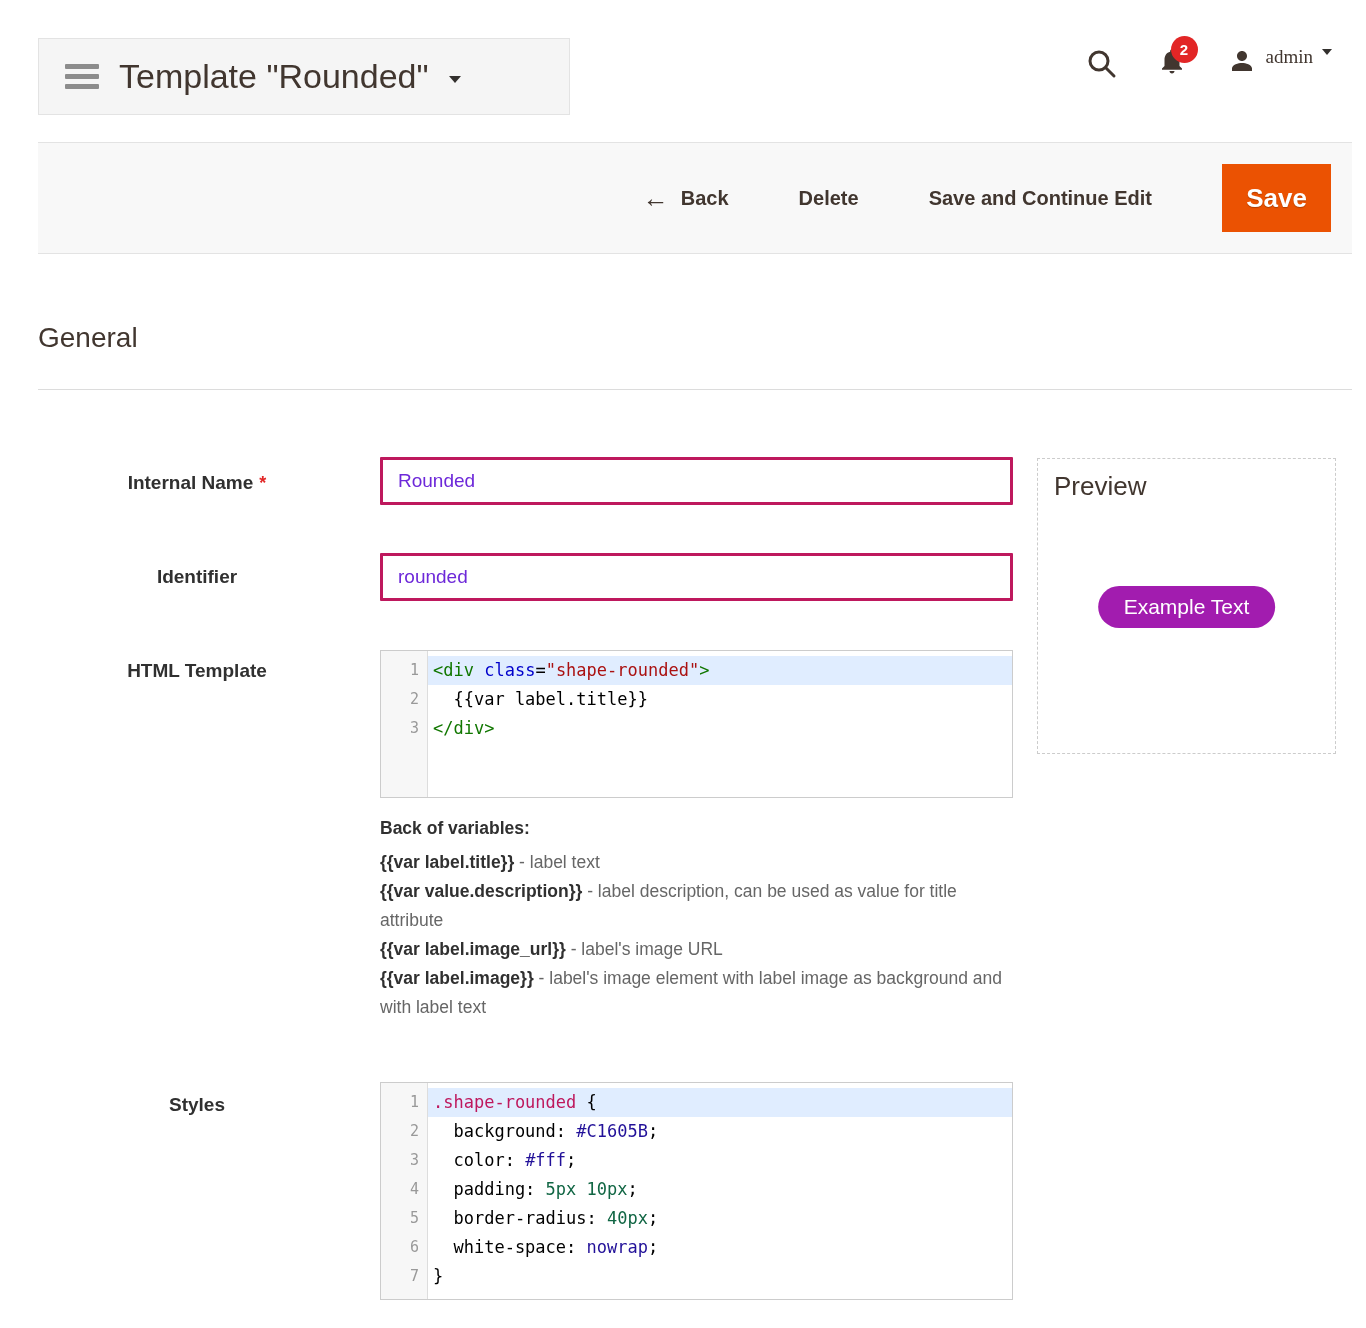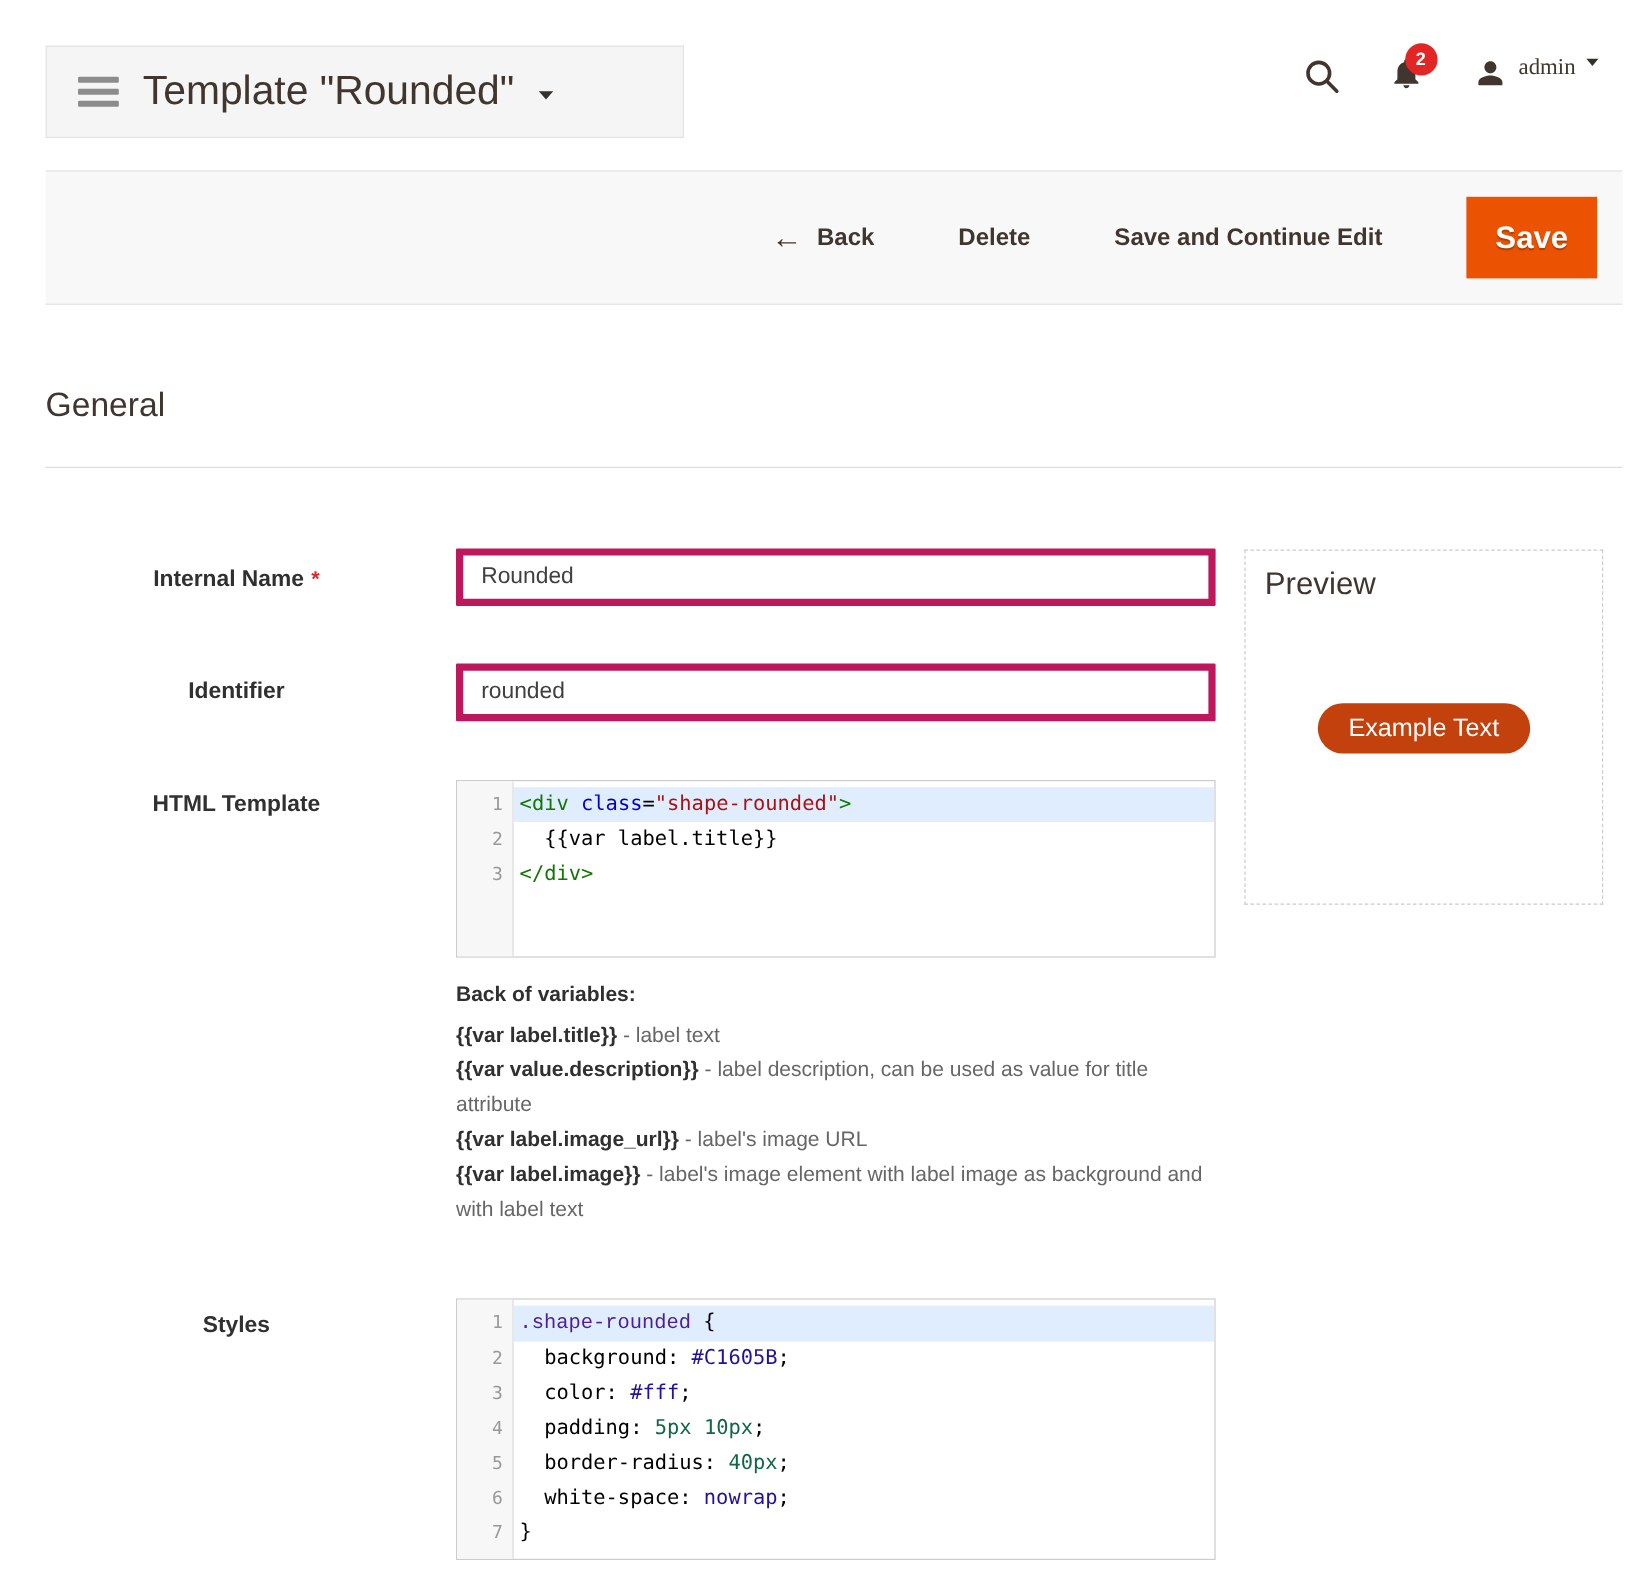--- a/index.html
+++ b/index.html
@@ -68,22 +68,22 @@
   }
 
   
   .field-label {
     position:absolute; left:38px; width:318px; text-align:center;
     font-size:19px; font-weight:600; color:#303030;
   }
   .req { color:#e22626; margin-left:6px; font-size:18px; }
   .txt-input {
     position:absolute; left:380px; width:633px; height:48px;
-    border:6px solid #be185d; background:#fff; font-family:inherit;
-    font-size:19px; color:#404040; padding:16px 15px; border-radius:1px;
+    border:3px solid #be185d; background:#fff; font-family:inherit;
+    font-size:19px; color:#6d28d9; padding:16px 15px; border-radius:1px;
   }
 
   
   .editor {
     position:absolute; left:380px; width:633px; border:1px solid #ccc; background:#fff;
     font-family:"DejaVu Sans Mono", monospace; font-size:17px; line-height:29px;
     overflow:hidden; cursor:text;
   }
   .gutter-bg {
     position:absolute; left:0; top:0; bottom:0; width:47px;
@@ -95,21 +95,21 @@
     flex:0 0 47px; width:47px; text-align:right; padding-right:9px;
     color:#999; font-size:15px;
   }
   .cm-code { flex:1; white-space:pre; padding-left:5px; color:#000; }
   .cm-active { background:#e0edff; }
   .tok-tag  { color:#117700; }
   .tok-attr { color:#0000cc; }
   .tok-str  { color:#aa1111; }
   .tok-atom { color:#221199; }
   .tok-num  { color:#116644; }
-  .tok-qual { color:#4c1d95;font-family:Liberation Mono, monospace; }
+  .tok-qual { color:#be185d; }
   .tok-plain{ color:#000; }
   #html-editor  { top:650px; height:148px; }
   #styles-editor{ top:1082px; height:218px; }
 
   
   .variables {
     position:absolute; left:380px; top:814px; width:636px;
     font-size:17.5px; line-height:29px; color:#666;
   }
   .var-heading { font-weight:700; color:#303030; margin-bottom:5px; }
@@ -257,14 +257,14 @@
       </div>
       <div class="cm-row">
         <span class="cm-ln">7</span>
         <span class="cm-code"><span class="tok-plain">}</span></span>
       </div>
     </div>
 </div>
 
 <div class="preview">
   <div class="preview-title">Preview</div>
-  <div class="preview-pill" style="background: #c2410c; color: rgb(255, 255, 255);">Example Text</div>
+  <div class="preview-pill" style="background: #a21caf; color: rgb(255, 255, 255);">Example Text</div>
 </div>
 
 </body></html>

